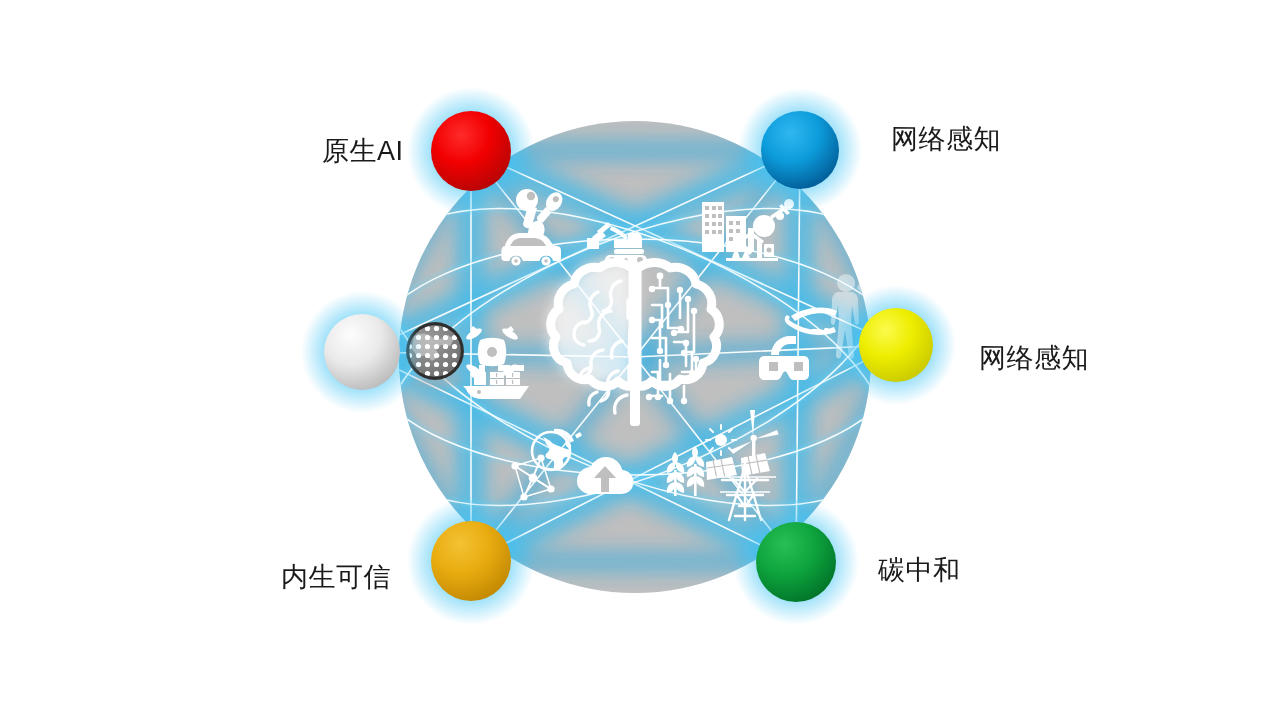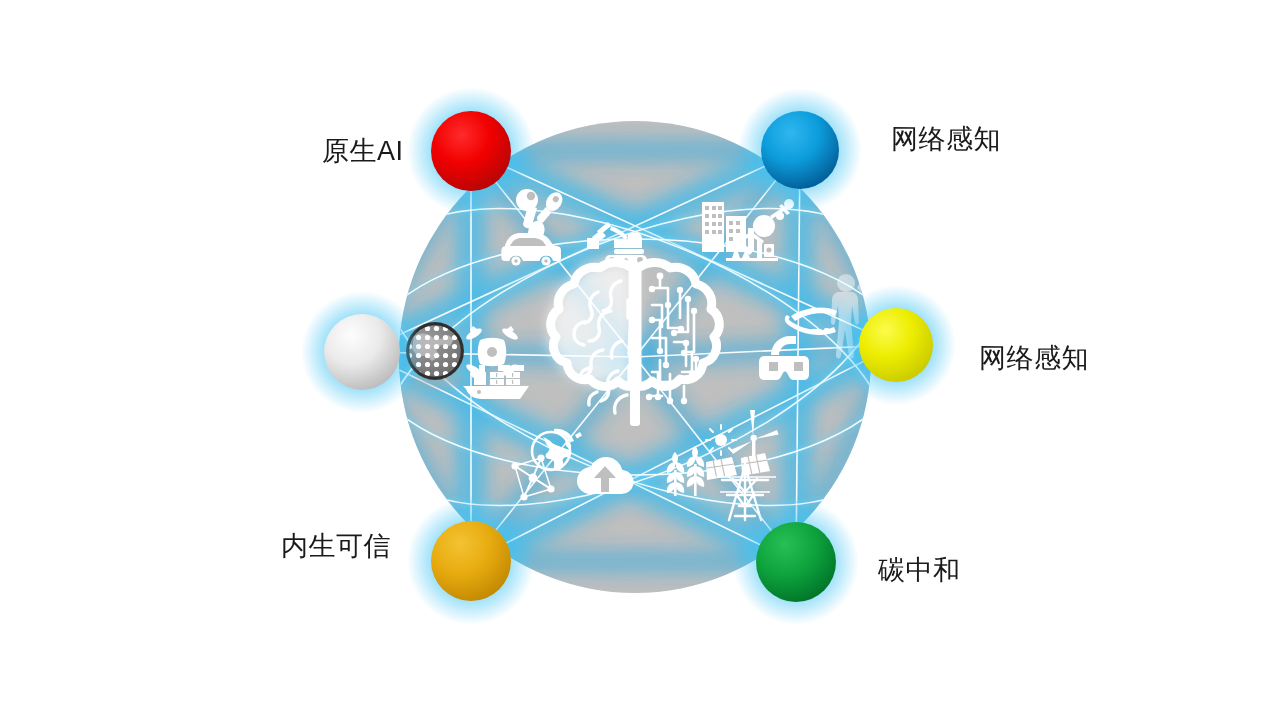--- a/index.html
+++ b/index.html
@@ -18,21 +18,21 @@
     font-size:27px;
     line-height:1;
     white-space:nowrap;
     letter-spacing:0.5px;
     -webkit-font-smoothing:antialiased;
   }
   .lbl-tl{left:322px;top:138px;}
   .lbl-tr{left:891px;top:126px;}
   .lbl-l {left:139px;top:345px;}
   .lbl-r {left:979px;top:345px;}
-  .lbl-bl{left:281px;top:533px;}
+  .lbl-bl{left:281px;top:564px;}
   .lbl-br{left:878px;top:557px;}
 </style>
 </head>
 <body>
 
 <div id="stage">
 
 <svg width="1270" height="714" viewBox="0 0 1270 714">
   <defs>
 

